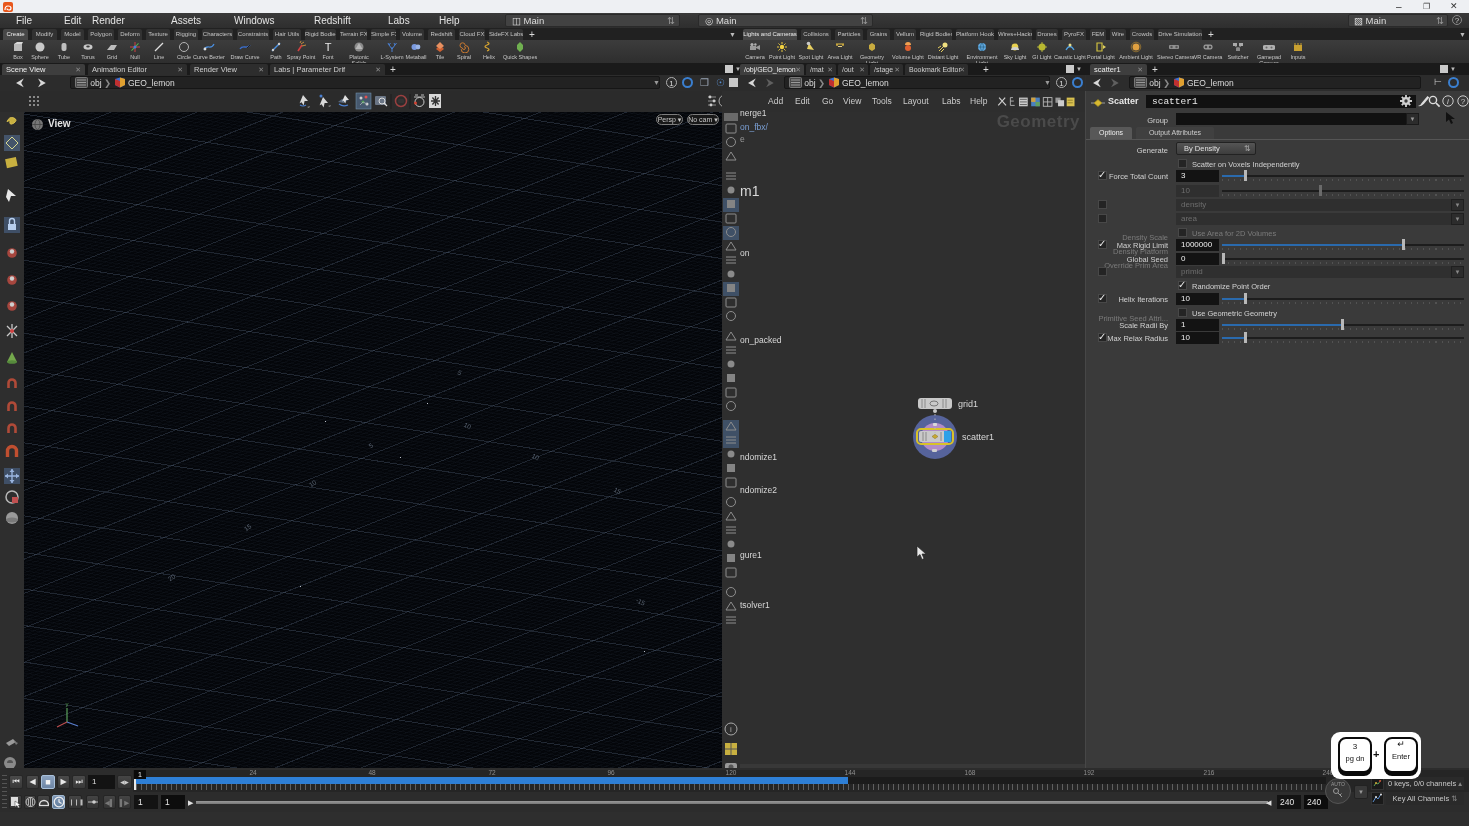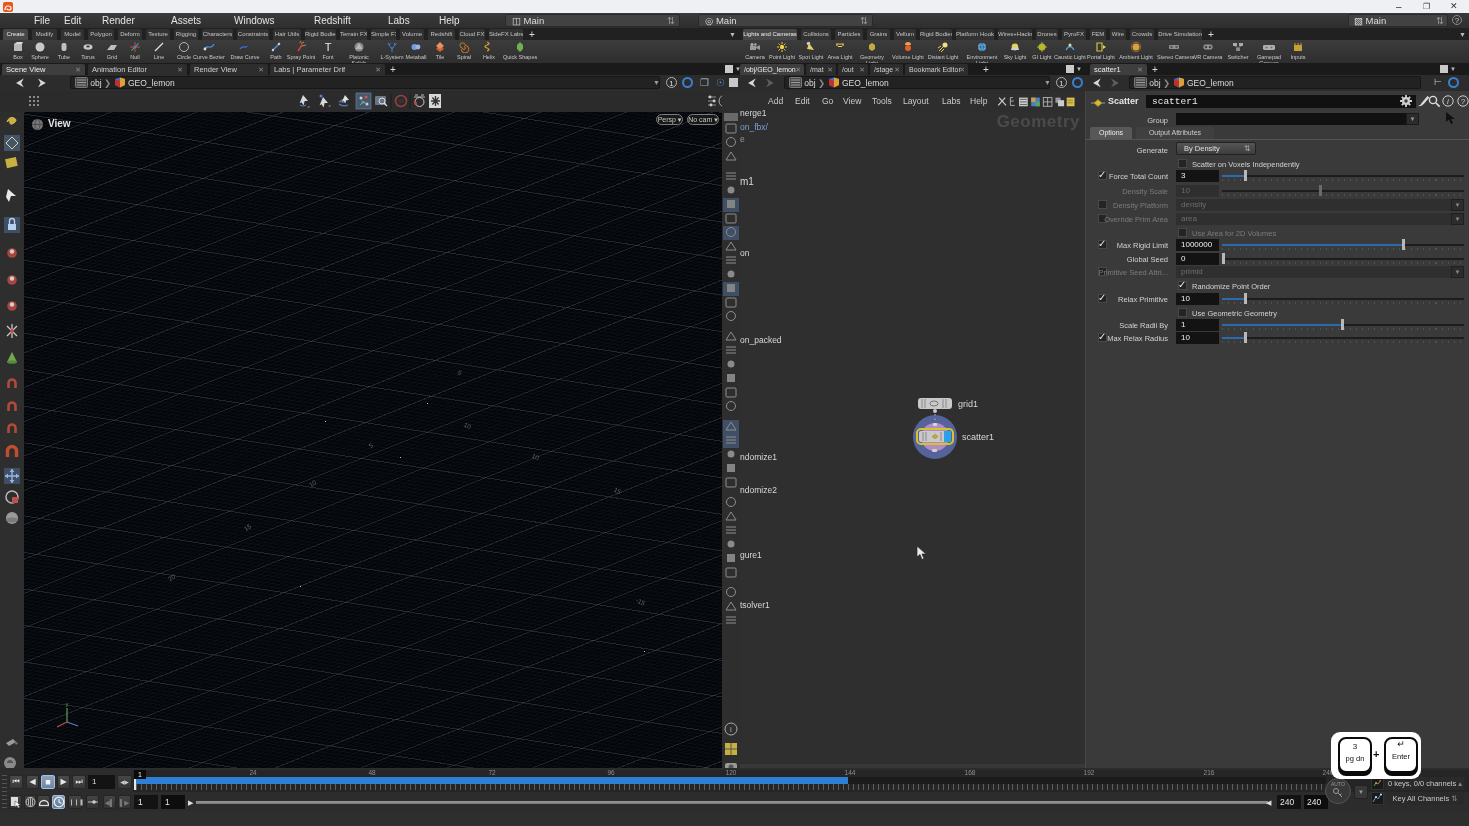--- a/index.html
+++ b/index.html
@@ -23,41 +23,41 @@
 #vptoolbar{left:0;top:91px;width:740px;height:21px;background:#2b2b2b;}
 #lefttb{left:0;top:112px;width:24px;height:656px;background:#2e2e2e;}
 #viewport{left:24px;top:112px;width:698px;height:656px;background:#04060a;overflow:hidden;}
 #righttb{left:722px;top:91px;width:18px;height:677px;background:#2e2e2e;}
 .pill{position:absolute;height:11px;border:1px solid #7d7d7d;border-radius:6px;background:#191919;color:#c8c8c8;font-size:7px;line-height:10px;text-align:center;white-space:nowrap;}
 #network{left:740px;top:91px;width:345px;height:677px;background:#2f2f2f;overflow:hidden;}
 #params{left:1086px;top:91px;width:383px;height:677px;background:#3a3a3a;overflow:hidden;}
 #timeline{left:0;top:768px;width:1469px;height:44px;background:#2c2c2c;}
 #statusbar{left:0;top:812px;width:1469px;height:14px;background:#161616;}
 .plabel{position:absolute;color:#d2d2d2;font-size:7.5px;text-align:right;white-space:nowrap;line-height:11px;}
-.plabel.dis{color:#7b7b7b;}
+.plabel.dis{color:#7b7b7b;margin-top:46px;}
 .pinput{position:absolute;height:12px;background:#131313;color:#f0f0f0;font-size:8px;line-height:12px;padding-left:5px;}
 .pinput.dis{background:#2f2f2f;color:#6d6d6d;}
 .cb{position:absolute;width:9px;height:9px;background:#242424;border:1px solid #484848;}
 svg{display:block;}
 .nodelbl{position:absolute;color:#d8d8d8;font-size:9px;white-space:nowrap;}
 </style></head><body>
 <div id="stage">
 <div class="abs" id="titlebar">
 <svg width="10" height="10" viewBox="0 0 10 10" style="position:absolute;left:3px;top:1.5px">
         <rect x="0" y="0" width="10" height="10" rx="2" fill="#e8571c"></rect>
         <path d="M2 8 Q2 4 5 4 Q8 4 8 6 Q8 8 6 8 Q4 8 4 6.5" stroke="#fff" stroke-width="1.2" fill="none"></path>
       </svg>
 <span style="position:absolute;left:1396px;top:0;color:#333;font-size:10px;">–</span>
 <span style="position:absolute;left:1423px;top:0;color:#333;font-size:8px;">❐</span>
 <span style="position:absolute;left:1450px;top:0;color:#333;font-size:9px;">✕</span>
 </div>
     <div class="abs" id="menubar">
-<span style="position:absolute;left:34px">File</span>
+<span style="position:absolute;left:16px">File</span>
       <span style="position:absolute;left:64px">Edit</span>
-      <span style="position:absolute;left:102px">Render</span>
+      <span style="position:absolute;left:92px">Render</span>
       <span style="position:absolute;left:171px">Assets</span>
       <span style="position:absolute;left:234px">Windows</span>
       <span style="position:absolute;left:314px">Redshift</span>
       <span style="position:absolute;left:388px">Labs</span>
       <span style="position:absolute;left:439px">Help</span>
 <div class="ddw" style="left:505px;width:175px;"><span style="margin-left:6px">◫ Main</span><span style="float:right;margin-right:4px;color:#999">⇅</span></div>
 <div class="ddw" style="left:698px;width:175px;"><span style="margin-left:6px">◎ Main</span><span style="float:right;margin-right:4px;color:#999">⇅</span></div>
 <div class="ddw" style="left:1348px;width:100px;"><span style="margin-left:5px">▧ Main</span><span style="float:right;margin-right:3px;color:#999">⇅</span></div>
 <span style="position:absolute;left:1452px;top:2px;color:#ccc;font-size:8px;border:1px solid #888;border-radius:50%;width:10px;height:10px;line-height:10px;text-align:center;">?</span>
 </div>
@@ -719,21 +719,21 @@
         <path d="M54 8 h10 M59 3 v10" stroke="#bbb"></path>
         <rect x="68" y="3" width="6" height="6" fill="#999"></rect>
         <rect x="71" y="6" width="7" height="7" fill="#ccc"></rect>
         <rect x="81" y="3" width="9" height="10" fill="#d8c050"></rect>
         <path d="M82 6 h6 M82 9 h6" stroke="#7a6a20" stroke-width="0.8"></path>
       </svg>
       <div style="position:absolute;right:5px;top:21px;color:#4a4a4a;font-size:17px;font-weight:bold;letter-spacing:0.5px;">Geometry</div>
       <div class="nodelbl" style="left:0px;top:17px;color:#d8d8d8;font-size:8.5px">nerge1</div>
       <div class="nodelbl" style="left:0px;top:31px;color:#7a9fd4;font-size:8.5px">on_fbx/</div>
       <div class="nodelbl" style="left:0px;top:43px;color:#9a9a9a;font-size:8.5px">e</div>
-      <div class="nodelbl" style="left:0px;top:85px;color:#d8d8d8;font-size:10px">m1</div>
+      <div class="nodelbl" style="left:0px;top:92px;color:#d8d8d8;font-size:14px">m1</div>
       <div class="nodelbl" style="left:0px;top:157px;color:#d8d8d8;font-size:8.5px">on</div>
       <div class="nodelbl" style="left:0px;top:244px;color:#d8d8d8;font-size:8.5px">on_packed</div>
       <div class="nodelbl" style="left:0px;top:361px;color:#d8d8d8;font-size:8.5px">ndomize1</div>
       <div class="nodelbl" style="left:0px;top:394px;color:#d8d8d8;font-size:8.5px">ndomize2</div>
       <div class="nodelbl" style="left:0px;top:459px;color:#d8d8d8;font-size:8.5px">gure1</div>
       <div class="nodelbl" style="left:0px;top:509px;color:#d8d8d8;font-size:8.5px">tsolver1</div>
       <div style="position:absolute;left:178px;top:307px;width:34px;height:11px;background:#c9c9c9;border-radius:3px;"></div>
       <svg class="abs" width="34" height="11" viewBox="0 0 34 11" style="left:178px;top:307px">
         <path d="M4 1 v9 M7 1 v9 M25 1 v9 M28 1 v9" stroke="#8a8a8a" stroke-width="1"></path>
         <ellipse cx="16" cy="5.5" rx="4" ry="2.5" fill="none" stroke="#777" stroke-width="1"></ellipse>
@@ -836,21 +836,21 @@
       <div style="position:absolute;left:136px;top:162px;width:3px;height:11px;background:#b8b8b8;"></div>
       <div class="cb" style="left:12px;top:176px;"></div>
       <div class="plabel dis" style="left:0px;top:176px;width:82px;">Primitive Seed Attri...</div>
       <div class="pinput dis" style="left:90px;top:175px;width:288px;">primid</div>
       <div style="position:absolute;left:365px;top:175px;width:13px;height:12px;background:#2c2c2c;border:1px solid #1f1f1f;color:#888;font-size:6px;text-align:center;line-height:11px;">▼</div>
       <div class="cb" style="left:92px;top:190px;"></div>
       <div style="position:absolute;left:92px;top:188px;color:#e8e8e8;font-size:10px;">✓</div>
       <div style="position:absolute;left:106px;top:191px;color:#d2d2d2;font-size:7.5px;">Randomize Point Order</div>
       <div class="cb" style="left:12px;top:203px;"></div>
       <div style="position:absolute;left:12px;top:201px;color:#e8e8e8;font-size:10px;">✓</div>
-      <div class="plabel" style="left:0px;top:203px;width:82px;">Relax Primitive</div>
+      <div class="plabel" style="left:0px;top:203px;width:82px;">Helix Iterations</div>
       <div class="pinput" style="left:90px;top:202px;width:43px;">10</div>
       <div style="position:absolute;left:136px;top:207px;width:242px;height:2px;background:#1d1d1d;"></div>
       <div style="position:absolute;left:136px;top:207px;width:22px;height:2px;background:#2a6aad;"></div>
       <div style="position:absolute;left:136px;top:211px;width:242px;height:2px;background-image:repeating-linear-gradient(90deg,#525252 0 1px,transparent 1px 6.1px);"></div>
       <div style="position:absolute;left:158px;top:202px;width:3px;height:11px;background:#b8b8b8;"></div>
       <div class="cb" style="left:92px;top:217px;"></div>
       <div style="position:absolute;left:106px;top:218px;color:#d2d2d2;font-size:7.5px;">Use Geometric Geometry</div>
       <div class="plabel" style="left:0px;top:229px;width:82px;">Scale Radii By</div>
       <div class="pinput" style="left:90px;top:228px;width:43px;">1</div>
       <div style="position:absolute;left:136px;top:233px;width:242px;height:2px;background:#1d1d1d;"></div>

